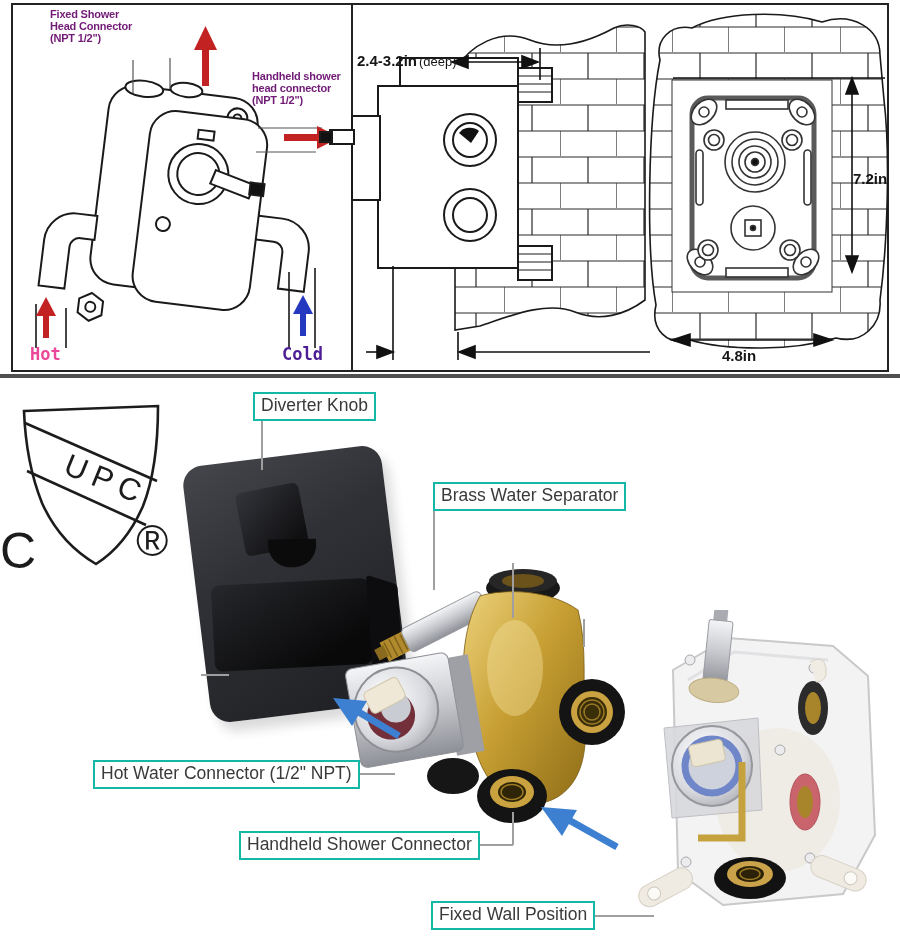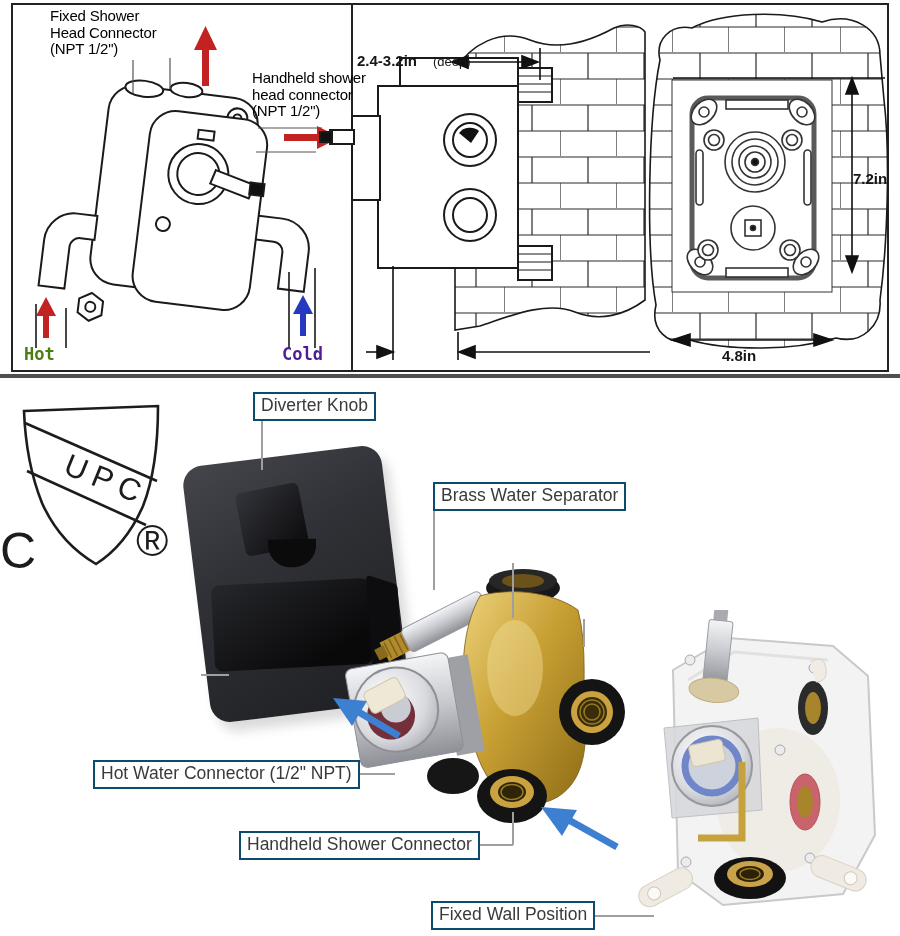--- a/index.html
+++ b/index.html
@@ -1,24 +1,24 @@
 <!DOCTYPE html>
 <html><head>
 <meta charset="utf-8">
 <style>
   html,body{margin:0;padding:0;background:#fff;}
   #stage{position:relative;width:900px;height:936px;background:#fff;overflow:hidden;
          font-family:"Liberation Sans",sans-serif;color:#222;}
   svg{position:absolute;display:block;}
-  .toptext{position:absolute;font-weight:400;font-size:15px;line-height:1.1;color:#000000;
+  .toptext{position:absolute;font-weight:700;font-size:11px;line-height:1.1;color:#701a75;
            white-space:pre-line;letter-spacing:-0.2px;}
   .hotcold{position:absolute;font-family:"DejaVu Sans Mono",monospace;font-weight:700;font-size:17px;}
   .dim{position:absolute;font-weight:700;font-size:15px;color:#161616;white-space:nowrap;}
-  .dim .note{font-weight:400;font-size:13px;margin-left:16px;}
-  .callout{position:absolute;border:2px solid #0c4a6e;background:#fff;padding:0 6px 1px 6px;
+  .dim .note{font-weight:400;font-size:13px;margin-left:2px;}
+  .callout{position:absolute;border:2px solid #14b8a6;background:#fff;padding:0 6px 1px 6px;
            font-size:17.5px;color:#3a3a3a;white-space:nowrap;line-height:1.35;}
   .leader{position:absolute;background:#9f9f9f;}
   .divider{position:absolute;left:0;top:374px;width:900px;height:4px;background:#4f4f4f;}
   
   .black-plate{position:absolute;left:196px;top:455px;width:200px;height:258px;
     background:linear-gradient(155deg,#45464c 0%,#303136 38%,#1e1f22 100%);
     border-radius:20px;transform:rotate(-7deg);box-shadow:6px 10px 12px rgba(0,0,0,0.15);}
   .bp-knob{position:absolute;left:52px;top:30px;width:64px;height:64px;border-radius:6px;
     background:linear-gradient(140deg,#33343a 0%,#101012 85%);transform:rotate(-4deg);}
   .bp-neck{position:absolute;left:76px;top:84px;width:48px;height:28px;border-radius:0 0 22px 22px;
@@ -172,21 +172,21 @@
       </g>
     </g>
   </svg>
 
   <div class="toptext" style="left:50px;top:8px">Fixed Shower
 Head Connector
 (NPT 1/2")</div>
   <div class="toptext" style="left:252px;top:70px">Handheld shower
 head connector
 (NPT 1/2")</div>
-  <div class="hotcold" style="left:24px;top:344px;color:#4d7c0f">Hot</div>
+  <div class="hotcold" style="left:30px;top:344px;color:#ec4899">Hot</div>
   <div class="hotcold" style="left:282px;top:344px;color:#4c1d95">Cold</div>
   <div class="dim" style="left:357px;top:52px">
     <span>2.4-3.2in</span><span class="note">(deep)</span>
   </div>
   <div class="dim" style="left:853px;top:170px">7.2in</div>
   <div class="dim" style="left:722px;top:347px">4.8in</div>
 
   <div class="divider"></div>
 
   <svg style="left:0;top:393px" width="185" height="190" viewBox="0 0 185 190">

